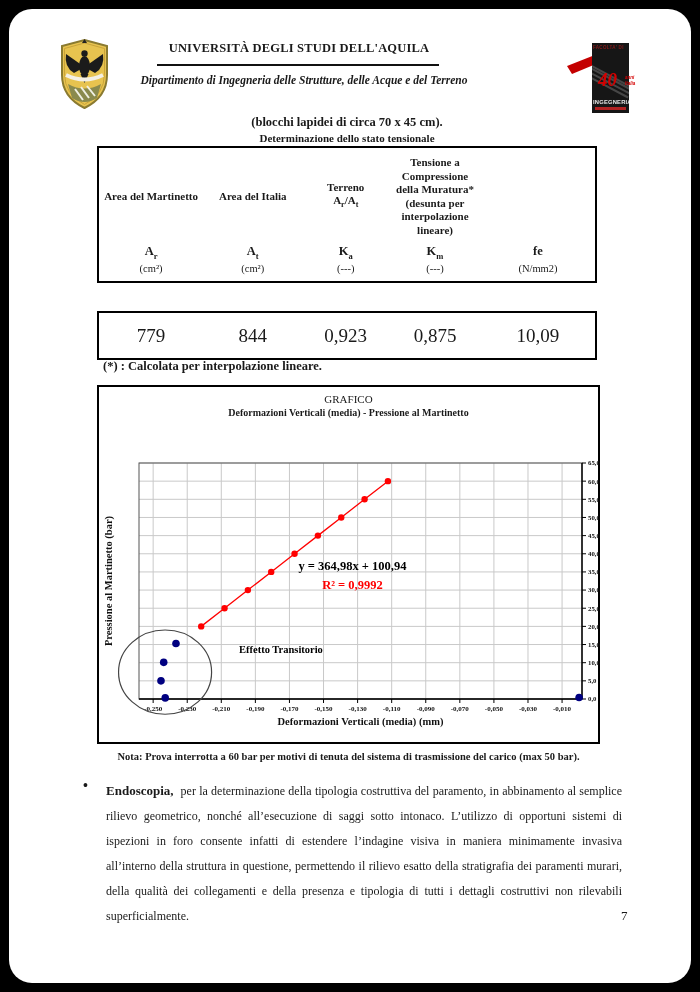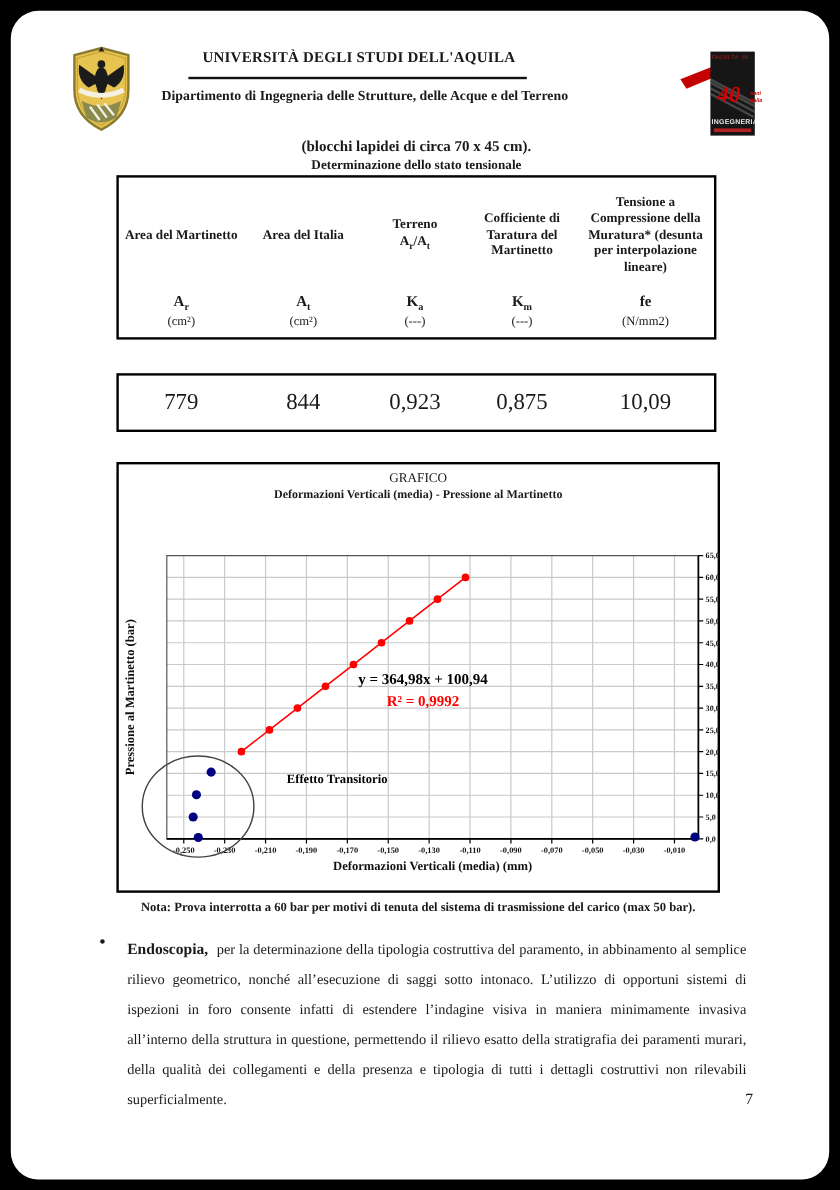--- a/index.html
+++ b/index.html
@@ -4,21 +4,21 @@
 <style>
   html,body{margin:0;padding:0;background:#000;}
   .frame{width:700px;height:992px;background:#000;position:relative;}
   .page{position:absolute;left:9px;top:9px;width:682px;height:974px;background:#ffffff;
         font-family:"Liberation Serif",serif;color:#1a1a1a;overflow:hidden;border-radius:23px;}
   .abs{position:absolute;}
 
   
   .uni-title{left:90px;top:32px;width:400px;font-size:12.5px;font-weight:bold;text-align:center;letter-spacing:.2px;}
   .rule{left:148px;top:55px;width:282px;height:2px;background:#111;}
-  .dept{left:60px;top:65px;width:470px;font-size:11.5px;font-weight:bold;text-align:center;}
+  .dept{left:60px;top:65px;width:470px;font-size:11.5px;font-weight:bold;text-align:center;font-style:italic;}
 
   
   .rlogo{left:556px;top:19px;width:88px;height:86px;}
   .rlogo .blackbox{position:absolute;left:27px;top:15px;width:37px;height:70px;background:#161616;overflow:hidden;}
   .rlogo .fac{position:absolute;left:1px;top:2px;width:35px;font-size:4.5px;color:#8c1a1a;font-weight:bold;
               font-family:"Liberation Sans",sans-serif;letter-spacing:.3px;white-space:nowrap;}
   .rlogo .streak{position:absolute;background:#6f6f6f;opacity:.55;transform:rotate(-62deg);}
   .rlogo .forty{position:absolute;left:6px;top:26px;font-size:19px;color:#d40000;font-style:italic;font-weight:bold;
                font-family:"Liberation Serif",serif;}
   .rlogo .anni{position:absolute;left:33px;top:32px;font-size:4.5px;color:#d40000;font-weight:bold;font-style:italic;
@@ -111,21 +111,20 @@
   <div class="abs sub2">Determinazione dello stato tensionale</div>
 
   <div class="abs tbox">
     <div class="trow1">
       <div class="cell">Area del Martinetto</div>
       <div class="cell">Area del Italia</div>
       <div class="cell">
         <div>Terreno</div>
         <div class="formula"><span>A</span><sub>r</sub><span>/</span><span>A</span><sub>t</sub></div>
       </div>
-      <div class="cell">Cofficiente di Taratura del Martinetto</div>
       <div class="cell">Tensione a Compressione della Muratura* (desunta per interpolazione lineare)</div>
     </div>
     <div class="trow2">
       <div class="cell">
         <div class="sym"><span>A</span><sub>r</sub></div>
         <div class="unit">(cm²)</div>
       </div>
       <div class="cell">
         <div class="sym"><span>A</span><sub>t</sub></div>
         <div class="unit">(cm²)</div>
@@ -146,20 +145,21 @@
   </div>
 
   <div class="abs vbox">
     <div class="cell">779</div>
     <div class="cell">844</div>
     <div class="cell">0,923</div>
     <div class="cell">0,875</div>
     <div class="cell">10,09</div>
   </div>
 
+  <div class="abs tnote">(*) : Calcolata per interpolazione lineare.</div>
 
   <div class="abs chartbox">
     <div class="gtitle">GRAFICO</div>
     <div class="gsub">Deformazioni Verticali (media) - Pressione al Martinetto</div>
     <svg id="chart-svg" width="503" height="355" viewBox="0 0 503 355">
           <line x1="54.141923076923035" y1="76" x2="54.141923076923035" y2="312" stroke="#c9c9c9" stroke-width="1"></line>
           <line x1="88.2188461538461" y1="76" x2="88.2188461538461" y2="312" stroke="#c9c9c9" stroke-width="1"></line>
           <line x1="122.29576923076922" y1="76" x2="122.29576923076922" y2="312" stroke="#c9c9c9" stroke-width="1"></line>
           <line x1="156.37269230769226" y1="76" x2="156.37269230769226" y2="312" stroke="#c9c9c9" stroke-width="1"></line>
           <line x1="190.44961538461536" y1="76" x2="190.44961538461536" y2="312" stroke="#c9c9c9" stroke-width="1"></line>

